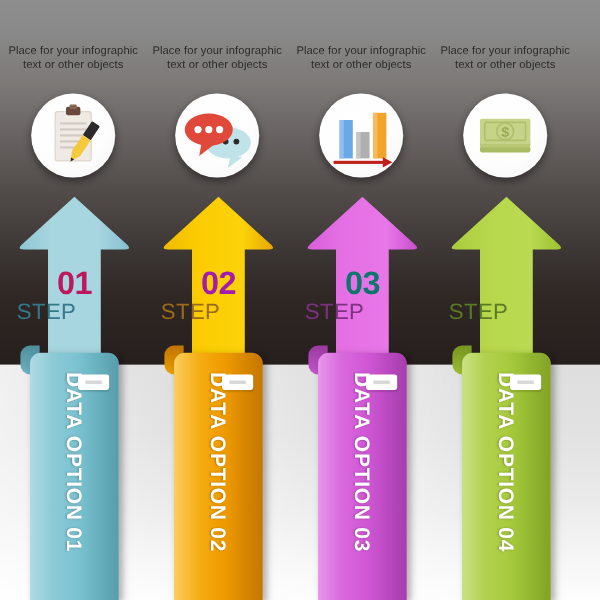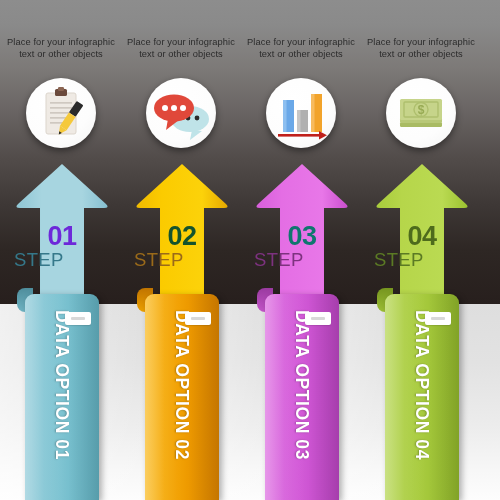--- a/index.html
+++ b/index.html
@@ -242,21 +242,21 @@
             <stop offset="0%" stop-color="#8fc6d4"></stop>
             <stop offset="28%" stop-color="#a7d5e0"></stop>
             <stop offset="72%" stop-color="#a7d5e0"></stop>
             <stop offset="100%" stop-color="#86bfd0"></stop>
           </linearGradient>
         </defs>
         <path d="M48 2 L92 42 Q96 46 90 46 L70 46 L70 145 L26 145 L26 46 L6 46 Q0 46 4 42 Z" fill="url(#ag1)"></path>
       </svg>
     </div>
 
-    <div class="step-num" style="color:#6d28d9;">01</div>
+    <div class="step-num" style="color:#be185d;">01</div>
     <div class="step-word" style="color:#35788a;">STEP</div>
 
     <div class="ribbon-wrap">
       <div class="ribbon-fold" style="background:linear-gradient(to bottom,#4e8d9c,#6fb3c2);"></div>
       <div class="ribbon-body" style="background:linear-gradient(to right,#8fcad8,#7ec4d2 45%,#63b2c2 100%);">
         <div class="ribbon-gloss"></div>
         <div class="ribbon-label">DATA OPTION 01</div>
       </div>
       <div class="ribbon-tab"></div>
     </div>
@@ -290,21 +290,21 @@
             <stop offset="0%" stop-color="#f0bb00"></stop>
             <stop offset="28%" stop-color="#fbcb00"></stop>
             <stop offset="72%" stop-color="#fcd20a"></stop>
             <stop offset="100%" stop-color="#e5a800"></stop>
           </linearGradient>
         </defs>
         <path d="M48 2 L92 42 Q96 46 90 46 L70 46 L70 145 L26 145 L26 46 L6 46 Q0 46 4 42 Z" fill="url(#ag2)"></path>
       </svg>
     </div>
 
-    <div class="step-num" style="color:#14532d;">02</div>
+    <div class="step-num" style="color:#a21caf;">02</div>
     <div class="step-word" style="color:#9a6a1a;">STEP</div>
 
     <div class="ribbon-wrap">
       <div class="ribbon-fold" style="background:linear-gradient(to bottom,#c07400,#eca000);"></div>
       <div class="ribbon-body" style="background:linear-gradient(to right,#f9b81a,#f2a000 45%,#e08600 100%);">
         <div class="ribbon-gloss"></div>
         <div class="ribbon-label">DATA OPTION 02</div>
       </div>
       <div class="ribbon-tab"></div>
     </div>
@@ -376,21 +376,20 @@
             <stop offset="0%" stop-color="#a8cc3c"></stop>
             <stop offset="28%" stop-color="#b6d64a"></stop>
             <stop offset="72%" stop-color="#bada52"></stop>
             <stop offset="100%" stop-color="#9bc130"></stop>
           </linearGradient>
         </defs>
         <path d="M48 2 L92 42 Q96 46 90 46 L70 46 L70 145 L26 145 L26 46 L6 46 Q0 46 4 42 Z" fill="url(#ag4)"></path>
       </svg>
     </div>
 
-    <div class="step-num" style="color:#4e6b1c;">04</div>
     <div class="step-word" style="color:#5b7a24;">STEP</div>
 
     <div class="ribbon-wrap">
       <div class="ribbon-fold" style="background:linear-gradient(to bottom,#76951f,#9cbe35);"></div>
       <div class="ribbon-body" style="background:linear-gradient(to right,#b3d44e,#a9cc3f 45%,#93b92c 100%);">
         <div class="ribbon-gloss"></div>
         <div class="ribbon-label">DATA OPTION 04</div>
       </div>
       <div class="ribbon-tab"></div>
     </div>

